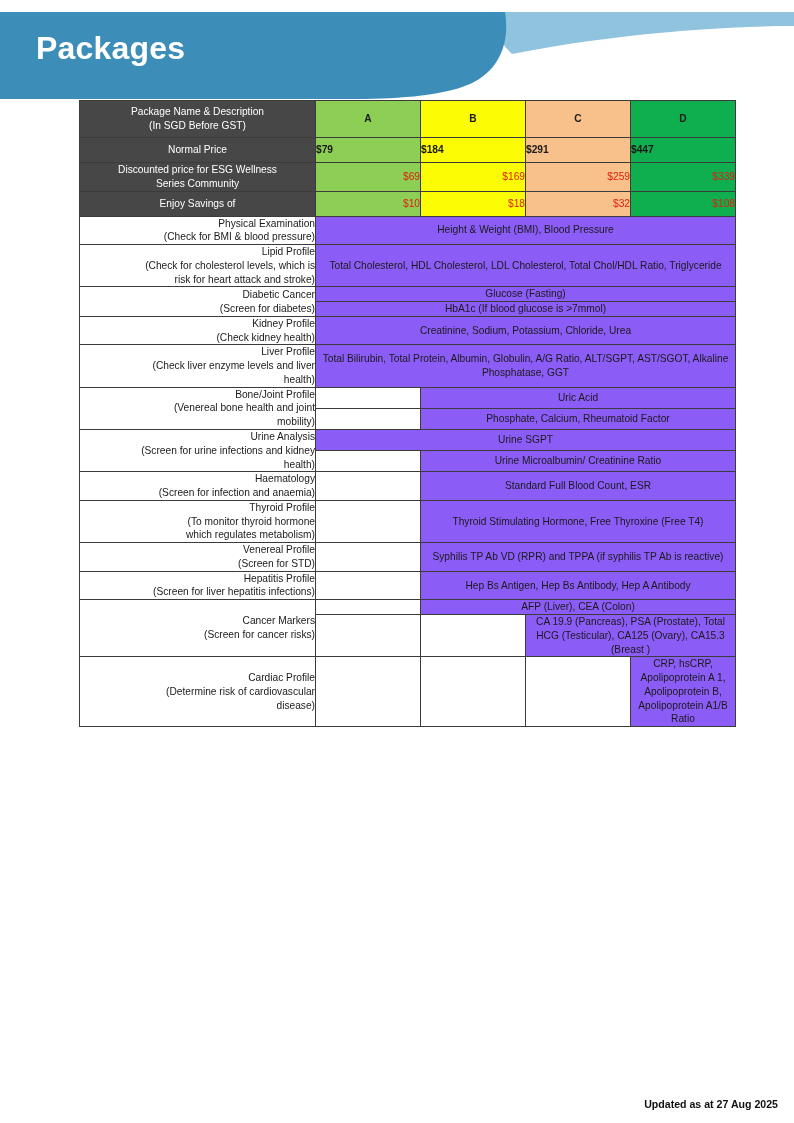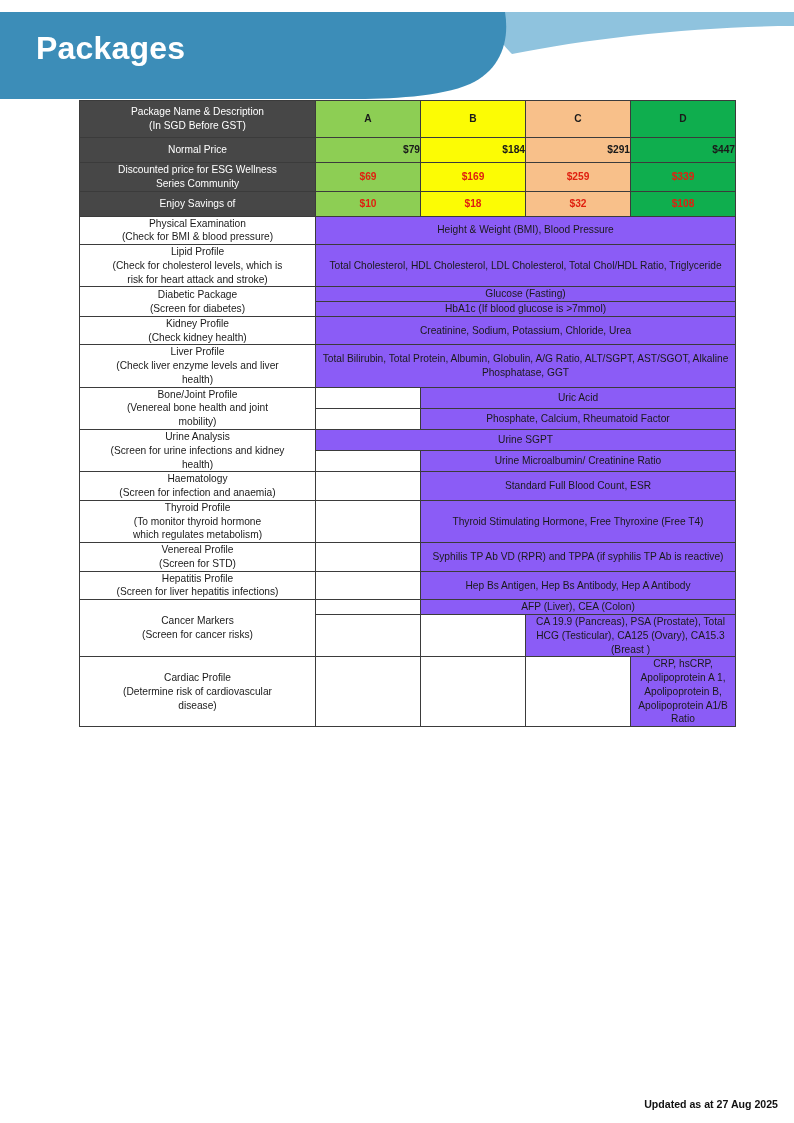--- a/index.html
+++ b/index.html
@@ -71,37 +71,37 @@
   td.col-b { background: #FCFC04; }
   td.col-c { background: #F8C08A; }
   td.col-d { background: #0FAE4E; }
   td.pkg-letter {
     text-align: center;
     font-weight: bold;
     font-size: 11px;
     height: 36px;
   }
   td.price {
-    text-align: right;
+    text-align: left;
     font-weight: bold;
     font-size: 11px;
     height: 24px;
   }
   td.price-red {
-    text-align: center;
-    font-weight: bold;
+    text-align: right;
+    font-weight: normal;
     font-size: 11px;
     color: #E02010;
     height: 24px;
   }
 
   
   td.item {
     background: #ffffff;
-    text-align: center;
+    text-align: right;
     padding: 7px 4px 7px 8px;
     font-size: 10.4px;
     line-height: 1.5;
     color: #1a1a1a;
   }
   td.val {
     background: #8b5cf6;
     text-align: center;
     padding: 6px 6px;
     font-size: 10.4px;
@@ -192,21 +192,21 @@
         <tr>
           <td class="item" rowspan="1">
             <div>Lipid Profile</div>
             <div>(Check for cholesterol levels, which is</div>
             <div>risk for heart attack and stroke)</div>
           </td>
           <td class="val" colspan="4">Total Cholesterol, HDL Cholesterol, LDL Cholesterol, Total Chol/HDL Ratio, Triglyceride</td>
         </tr>
         <tr>
           <td class="item" rowspan="2">
-            <div>Diabetic Package</div>
+            <div>Diabetic Cancer</div>
             <div>(Screen for diabetes)</div>
           </td>
           <td class="val" colspan="4">Glucose (Fasting)</td>
         </tr>
         <tr>
           <td class="val" colspan="4">HbA1c  (If blood glucose is &gt;7mmol)</td>
         </tr>
         <tr>
           <td class="item" rowspan="1">
             <div>Kidney Profile</div>

